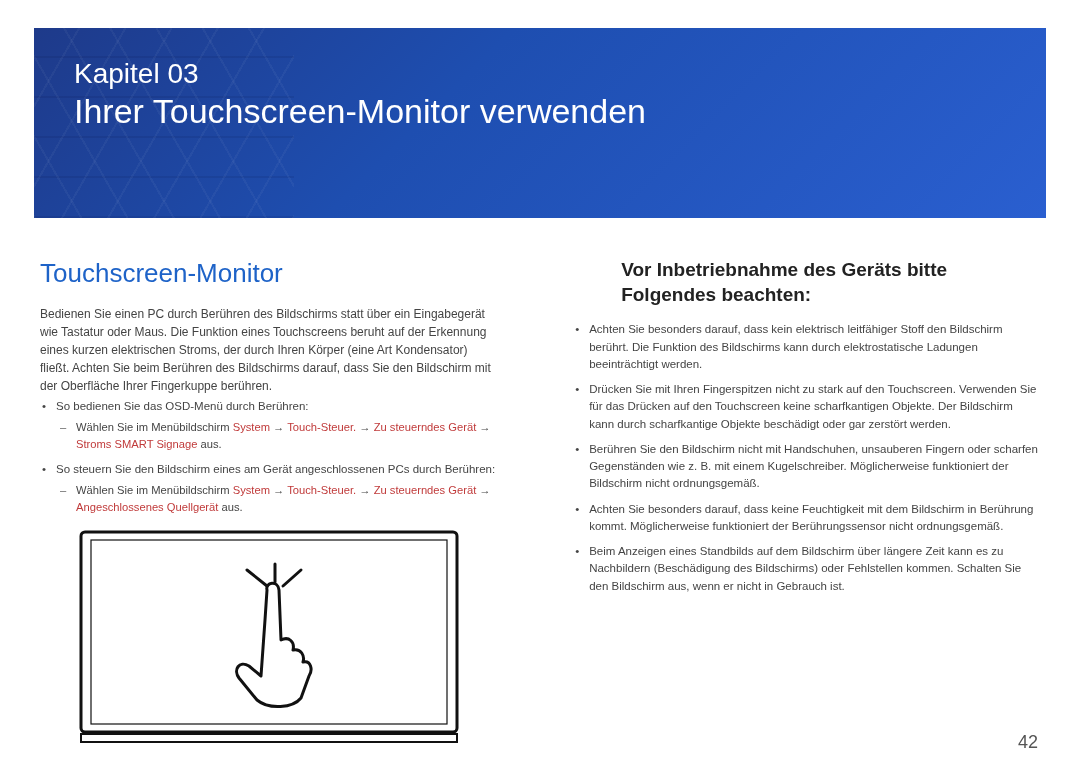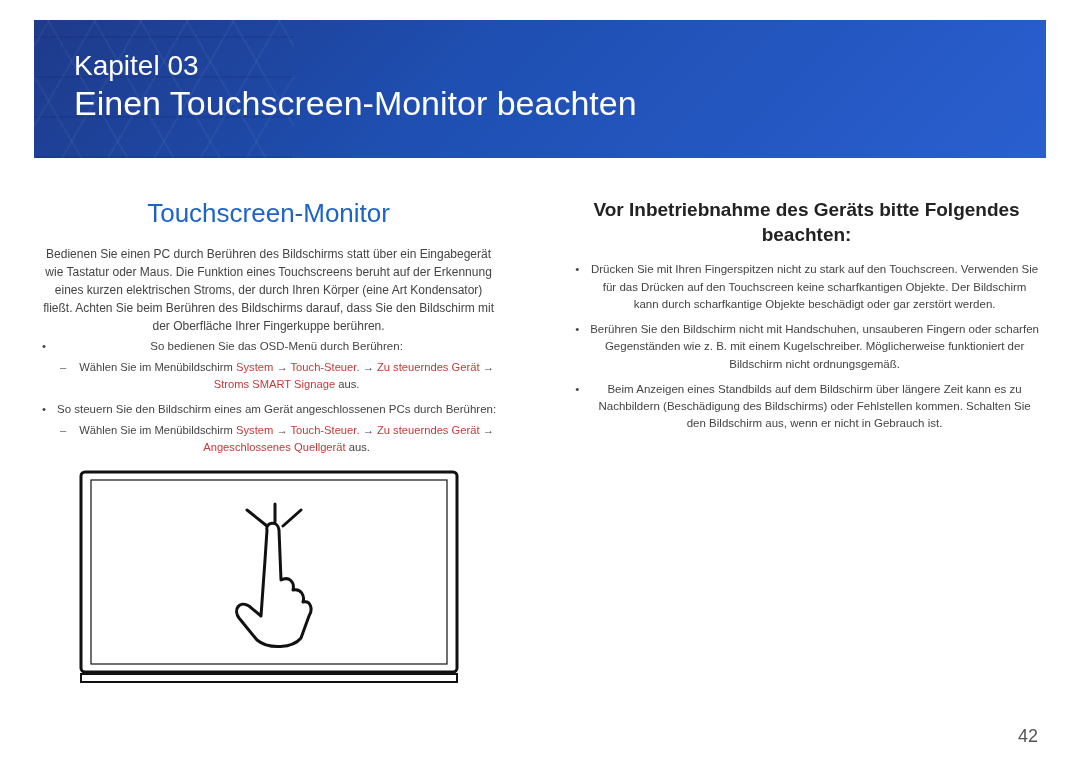--- a/index.html
+++ b/index.html
@@ -7,22 +7,22 @@
     width: 1080px;
     height: 763px;
     background: #fff;
     font-family: Arial, Helvetica, sans-serif;
     color: #2b2b2b;
     position: relative;
     overflow: hidden;
   }
   .banner {
     width: 1012px;
-    height: 138px;
-    margin: 20px auto 0 auto;
+    height: 190px;
+    margin: 28px auto 0 auto;
     background: linear-gradient(135deg, #1e3a8a 0%, #1e4eb0 40%, #2a5fd0 100%);
     position: relative;
     overflow: hidden;
     padding: 28px 40px;
     color: #fff;
   }
   .banner-cubes {
     position: absolute;
     left: 0; top: 0; bottom: 0;
     width: 260px;
@@ -44,36 +44,36 @@
     font-size: 34px;
     line-height: 1.2;
     position: relative;
   }
   .content {
     width: 1012px;
     margin: 40px auto 0 auto;
     display: flex;
     gap: 76px;
     padding: 0 6px;
-    text-align: center;
   }
   .col-left { width: 470px; }
   .col-right { width: 480px; }
   .section-title-blue {
     color: #1e63c8;
     font-size: 26px;
     font-weight: 500;
     margin-bottom: 16px;
   }
   .section-title-black {
     color: #222;
     font-size: 19px;
     font-weight: 600;
     line-height: 1.3;
     margin-bottom: 14px;
+    margin-left: 48px;
   }
   .body-text {
     font-size: 12px;
     line-height: 1.5;
     color: #444;
     margin-bottom: 3px;
   }
   ul.bullet {
     list-style: none;
     padding-left: 14px;
@@ -115,32 +115,32 @@
   .hl-red { color: #c03a3a; }
   .monitor-illustration {
     width: 380px;
     height: 215px;
     margin: 14px auto 0 auto;
   }
   .monitor-illustration svg { width: 100%; height: 100%; }
   .page-num {
     position: absolute;
     right: 42px;
-    bottom: 16px;
+    bottom: 10px;
     font-size: 18px;
     color: #555;
   }
 </style>
 </head>
 <body>
 
 <div class="banner">
   <div class="banner-cubes"></div>
   <h1>Kapitel 03</h1>
-  <h2>Einen Touchscreen-Monitor beachten</h2>
+  <h2>Ihrer Touchscreen-Monitor verwenden</h2>
 </div>
 
 <div class="content">
 
   <div class="col-left">
     <div class="section-title-blue">Touchscreen-Monitor</div>
     <p class="body-text">Bedienen Sie einen PC durch Berühren des Bildschirms statt über ein Eingabegerät wie Tastatur oder Maus. Die Funktion eines Touchscreens beruht auf der Erkennung eines kurzen elektrischen Stroms, der durch Ihren Körper (eine Art Kondensator) fließt. Achten Sie beim Berühren des Bildschirms darauf, dass Sie den Bildschirm mit der Oberfläche Ihrer Fingerkuppe berühren.</p>
 
     <ul class="bullet">
       <li>
@@ -175,21 +175,23 @@
           <line x1="196" y1="52" x2="196" y2="34"></line>
           <line x1="204" y1="56" x2="222" y2="40"></line>
         </g>
       </svg>
     </div>
   </div>
 
   <div class="col-right">
     <div class="section-title-black">Vor Inbetriebnahme des Geräts bitte Folgendes beachten:</div>
     <ul class="bullet">
+      <li>Achten Sie besonders darauf, dass kein elektrisch leitfähiger Stoff den Bildschirm berührt. Die Funktion des Bildschirms kann durch elektrostatische Ladungen beeinträchtigt werden.</li>
       <li>Drücken Sie mit Ihren Fingerspitzen nicht zu stark auf den Touchscreen. Verwenden Sie für das Drücken auf den Touchscreen keine scharfkantigen Objekte. Der Bildschirm kann durch scharfkantige Objekte beschädigt oder gar zerstört werden.</li>
       <li>Berühren Sie den Bildschirm nicht mit Handschuhen, unsauberen Fingern oder scharfen Gegenständen wie z. B. mit einem Kugelschreiber. Möglicherweise funktioniert der Bildschirm nicht ordnungsgemäß.</li>
+      <li>Achten Sie besonders darauf, dass keine Feuchtigkeit mit dem Bildschirm in Berührung kommt. Möglicherweise funktioniert der Berührungssensor nicht ordnungsgemäß.</li>
       <li>Beim Anzeigen eines Standbilds auf dem Bildschirm über längere Zeit kann es zu Nachbildern (Beschädigung des Bildschirms) oder Fehlstellen kommen. Schalten Sie den Bildschirm aus, wenn er nicht in Gebrauch ist.</li>
     </ul>
   </div>
 
 </div>
 
 <div class="page-num">42</div>
 
 </body></html>

